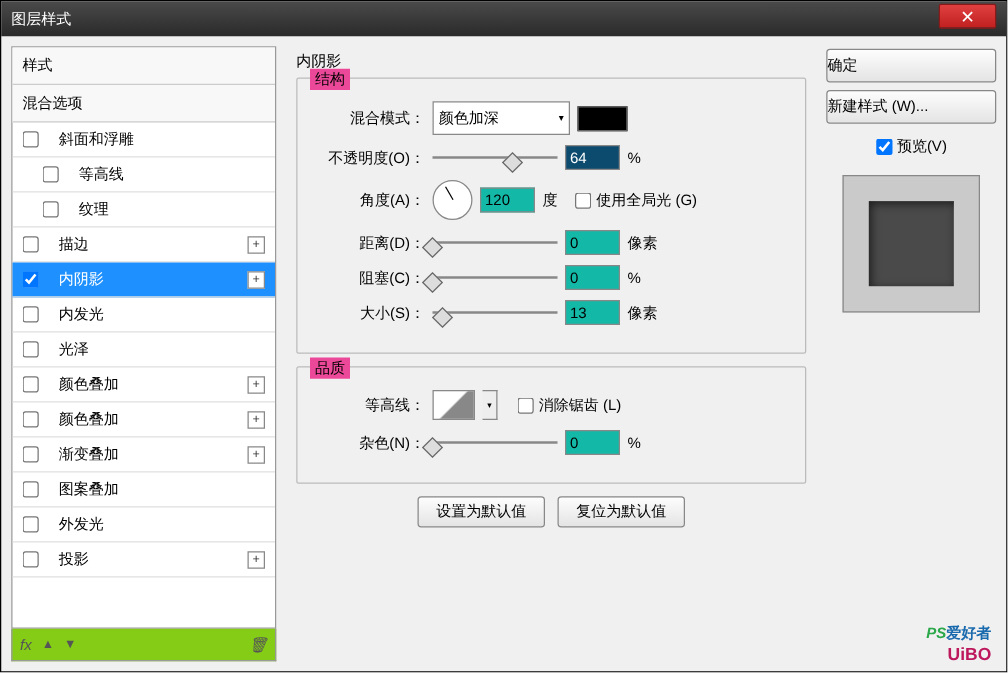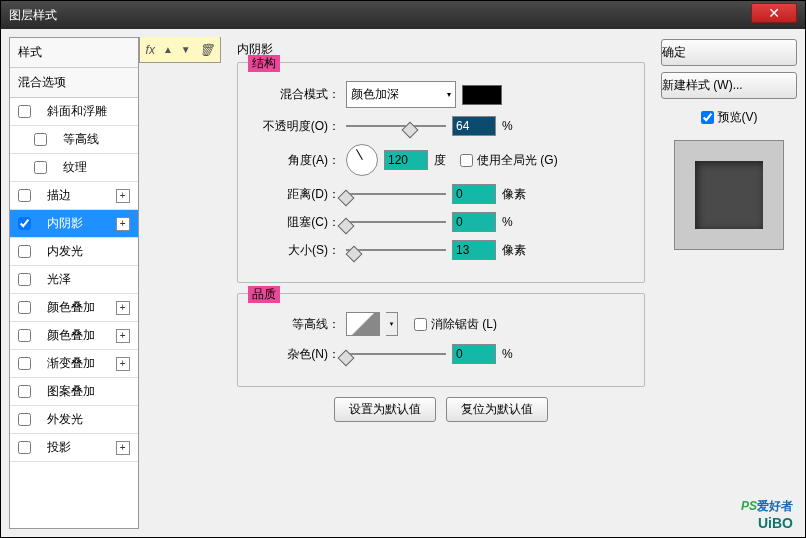--- a/index.html
+++ b/index.html
@@ -2,32 +2,32 @@
 <html><head>
 <meta charset="utf-8">
 <style>
 * { box-sizing: border-box; margin: 0; padding: 0; font-family: "Microsoft YaHei", SimSun, sans-serif; font-size: 12px; }
 body { background: #fff; }
 .window { width: 806px; height: 538px; border: 1px solid #000; background: #f0f0f0; position: relative; }
 .titlebar { height: 28px; background: linear-gradient(#4a4a4a, #2a2a2a); display: flex; align-items: center; padding: 0 8px; color: #fff; }
 .titlebar-text { flex: 1; }
 .close-btn { width: 46px; height: 20px; background: linear-gradient(#e04040, #c02020); border: 1px solid #8a1a1a; border-radius: 2px; color: #fff; display: flex; align-items: center; justify-content: center; font-size: 14px; cursor: pointer; margin-top: -4px; }
 .content { display: flex; height: calc(100% - 28px); padding: 8px; gap: 8px; }
-.left-panel { width: 212px; display: flex; flex-direction: row; }
+.left-panel { width: 212px; display: flex; flex-direction: column; }
 .style-list { flex: 1; background: #fff; border: 1px solid #999; }
 .style-header { padding: 6px 8px; border-bottom: 1px solid #ccc; background: #f8f8f8; }
 .style-subheader { padding: 6px 8px; border-bottom: 1px solid #ccc; background: #f8f8f8; }
 .style-item { padding: 5px 8px; border-bottom: 1px solid #e0e0e0; display: flex; align-items: center; gap: 16px; cursor: pointer; }
 .style-item.indent { padding-left: 24px; }
 .style-item.selected { background: #1e90ff; color: #fff; }
 .style-item input[type=checkbox] { width: 13px; height: 13px; }
 .style-item .label { flex: 1; }
 .plus-btn { width: 14px; height: 14px; border: 1px solid #888; background: #fff; display: flex; align-items: center; justify-content: center; font-size: 10px; line-height: 1; cursor: pointer; color: #333; }
 .style-item.selected .plus-btn { background: #fff; color: #333; }
-.left-footer { height: 26px; background: #fef9c3; border: 1px solid #999; border-top: none; display: flex; align-items: center; padding: 0 6px; gap: 8px; color: #555; }
+.left-footer { height: 26px; background: #84cc16; border: 1px solid #999; border-top: none; display: flex; align-items: center; padding: 0 6px; gap: 8px; color: #555; }
 .left-footer span { font-style: italic; }
 .arrow { font-size: 10px; }
 .middle-panel { flex: 1; padding: 4px 8px; }
 .section-title { margin-bottom: 4px; }
 .fieldset { border: 1px solid #bbb; border-radius: 2px; padding: 10px 14px 14px; margin-bottom: 10px; position: relative; }
 .fieldset-legend { position: absolute; top: -8px; left: 10px; background: #ec4899; padding: 0 4px; }
 .form-row { display: flex; align-items: center; margin: 8px 0; gap: 6px; }
 .form-label { width: 88px; text-align: right; }
 .select { width: 110px; height: 27px; border: 1px solid #888; background: #fff; display: flex; align-items: center; padding: 0 4px; cursor: pointer; }
 .select-arrow { margin-left: auto; font-size: 8px; }
@@ -45,21 +45,21 @@
 .btn-row { display: flex; gap: 10px; justify-content: center; margin-top: 6px; }
 .btn { padding: 3px 14px; border: 1px solid #888; background: linear-gradient(#fdfdfd, #e4e4e4); border-radius: 3px; cursor: pointer; }
 .right-panel { width: 136px; display: flex; flex-direction: column; gap: 6px; padding-top: 2px; }
 .right-btn { width: 100%; padding: 4px 0; border: 1px solid #888; background: linear-gradient(#fdfdfd, #e4e4e4); border-radius: 3px; cursor: pointer; text-align: left; }
 .preview-check { display: flex; align-items: center; gap: 4px; justify-content: center; margin: 4px 0; }
 .preview-box { width: 110px; height: 110px; background: #cacaca; border: 1px solid #888; margin: 4px auto 0; display: flex; align-items: center; justify-content: center; }
 .preview-inner { width: 68px; height: 68px; background: #4a4a4a; box-shadow: inset 2px 2px 8px rgba(0,0,0,0.6); }
 .watermark { position: absolute; right: 12px; bottom: 6px; font-size: 16px; font-weight: bold; }
 .watermark .ps { color: #2aa84a; font-style: italic; }
 .watermark .rest { color: #1a6aad; }
-.watermark .uibo { color: #0f766e; font-size: 14px; display: block; text-align: right; }
+.watermark .uibo { color: #be185d; font-size: 14px; display: block; text-align: right; }
 </style>
 </head>
 <body>
 
 <div class="window">
   <div class="titlebar">
     <span class="titlebar-text">图层样式</span>
     <div class="close-btn">✕</div>
   </div>
   <div class="content">

